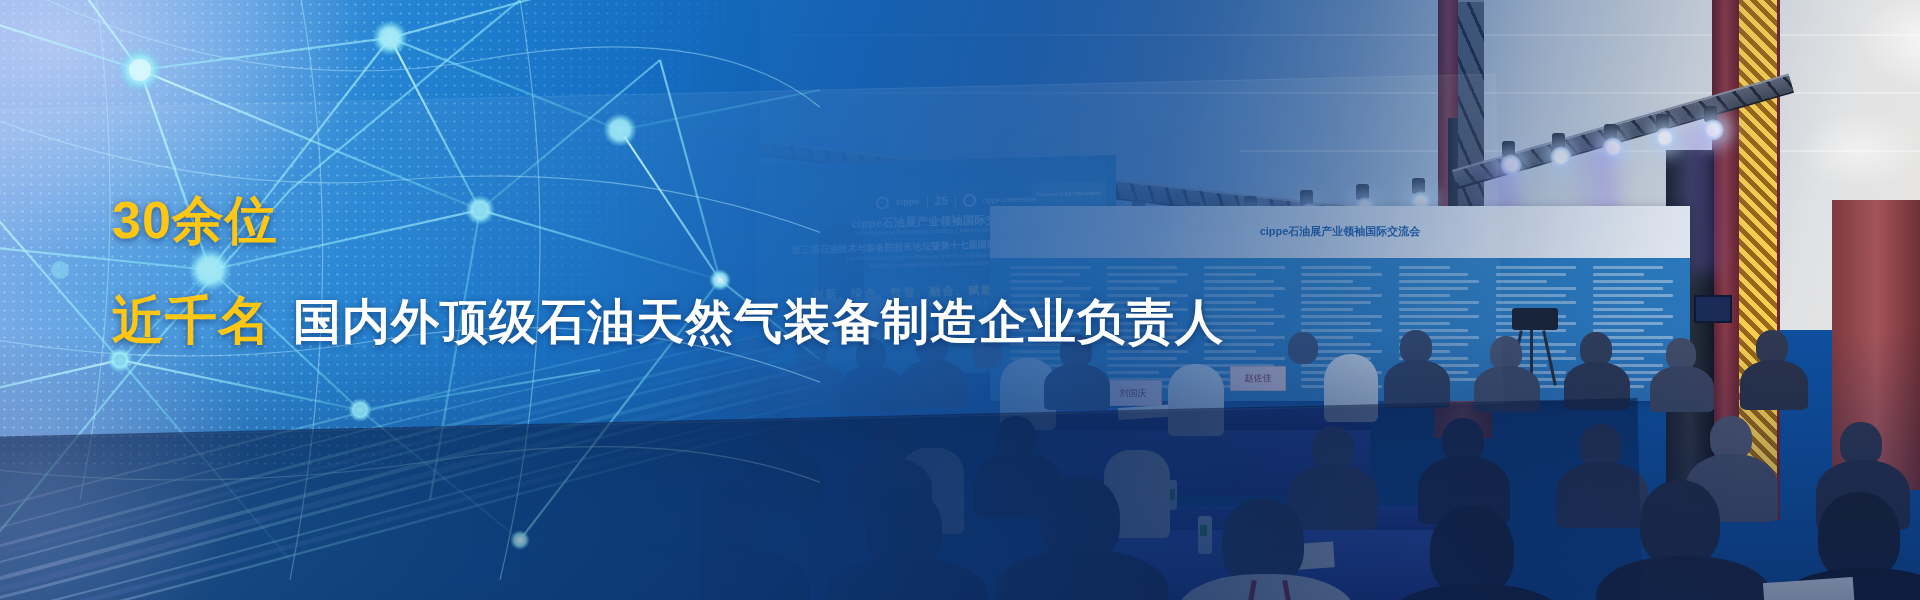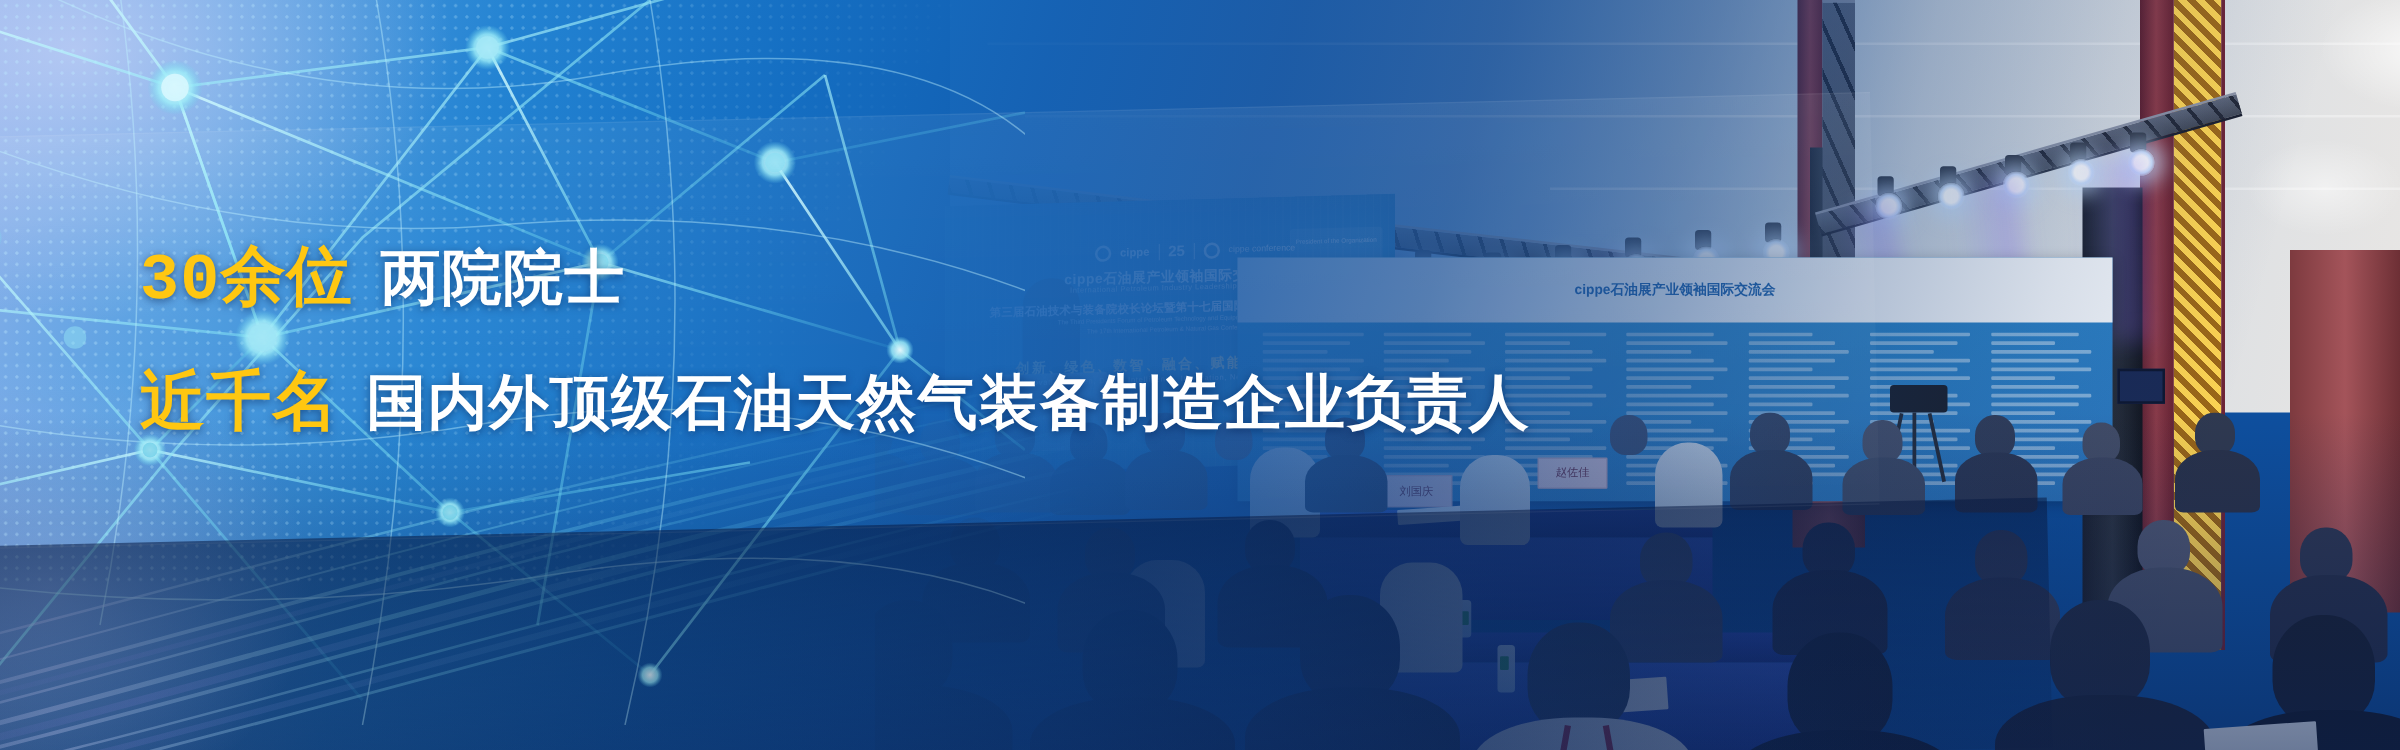--- a/index.html
+++ b/index.html
@@ -189,21 +189,21 @@
     pointer-events:none;
   }
   .band-dark{
     position:absolute;left:-60px;top:418px;width:1700px;height:200px;
     background:linear-gradient(180deg, rgba(8,26,66,.55), rgba(8,26,66,.10));
     transform:rotate(-1.35deg);pointer-events:none;
   }
 
   
   .lines{position:absolute;left:112px;top:186px;z-index:40;}
-  .line{display:flex;align-items:baseline;white-space:nowrap;font-family:Liberation Mono, monospace;}
+  .line{display:flex;align-items:baseline;white-space:nowrap;}
   .line + .line{margin-top:6px;}
   .hl{
     color:#FFC711;font-weight:bold;letter-spacing:1px;
     text-shadow:0 2px 7px rgba(0,30,80,.55);
   }
   .tx{
     color:#ffffff;font-weight:bold;letter-spacing:1px;
     text-shadow:0 2px 7px rgba(0,30,80,.55);
   }
   .line-1 .hl{font-size:52px;}
@@ -645,21 +645,20 @@
       <path d="M-20 288 C 195 242, 495 142, 1000 32" stroke-width="4" opacity=".4"></path>
     </g>
   </svg>
 
   <div class="band"></div>
   <div class="band-dark"></div>
 
   <div class="lines">
     <div class="line line-1">
       <span class="hl">30余位</span>
-      <span class="tx">两院院士</span>
     </div>
     <div class="line line-3">
       <span class="hl">近千名</span>
       <span class="tx">国内外顶级石油天然气装备制造企业负责人</span>
     </div>
   </div>
 
 </div>
 
 </body></html>

